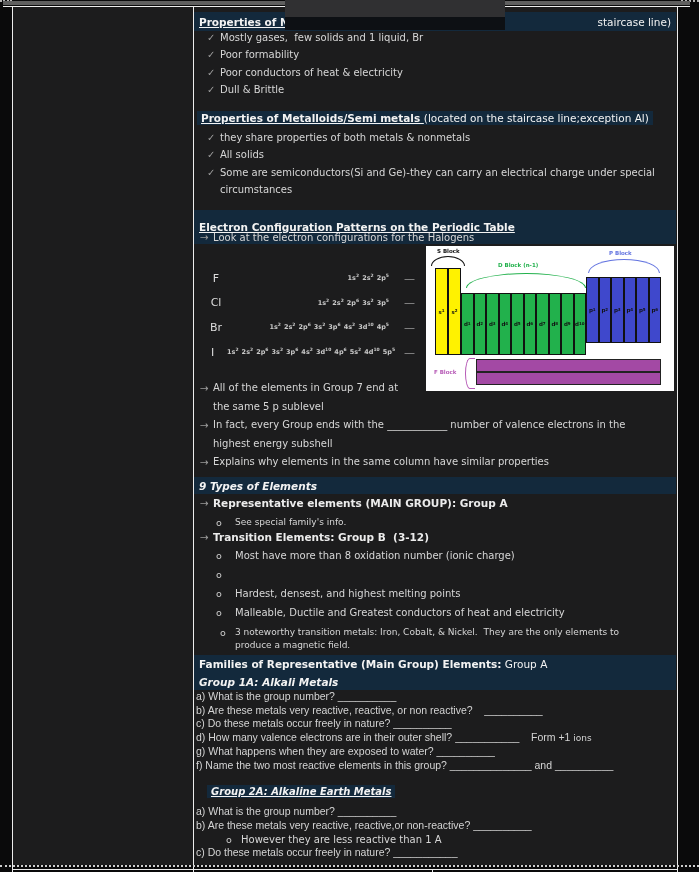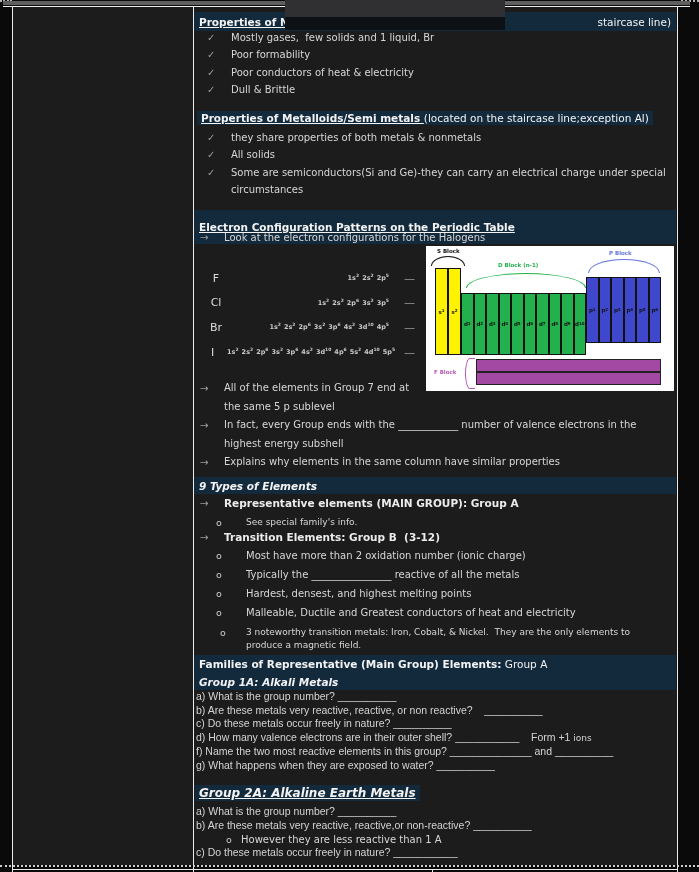--- a/index.html
+++ b/index.html
@@ -23,21 +23,21 @@
   .h-row{position:absolute;left:1px;width:482px;background:#13293c;display:flex;align-items:center;
          padding:0 5px;box-sizing:border-box;font-size:10.5px;font-weight:bold;color:#f3f3f3;}
   .h-inline{position:absolute;background:#13293c;padding:1px 4px;font-size:10.5px;font-weight:bold;color:#f3f3f3;}
   .u{text-decoration:underline;} .it{font-style:italic;} .reg{font-weight:normal;}
   .sp{flex:1;}
   
   .li{display:flex;align-items:flex-start;line-height:17.3px;}
   .ck{width:13px;margin-left:8px;color:#9c9c9c;font-size:10px;flex:none;}
   .ar{width:13px;margin-left:1px;color:#9c9c9c;font-size:10.5px;flex:none;}
   .ob{width:24px;padding-left:5px;box-sizing:border-box;color:#cfcfcf;font-size:9.5px;flex:none;}
-  .tx{margin-left:11px;white-space:pre-wrap;color:#d7d7d7;}
+  .tx{white-space:pre-wrap;color:#d7d7d7;}
   .bold{font-weight:bold;color:#ececec;}
   
   .hal-row{display:flex;align-items:center;height:24.6px;}
   .hal-sym{width:30px;text-align:center;font-size:11px;color:#dcdcdc;}
   .hal-cfg{flex:1;text-align:right;color:#c9c9c9;font-size:6.5px;font-weight:bold;}
   .orb{margin-left:3px;}
   .orb-sup{font-size:4.5px;position:relative;top:-3px;}
   .hal-dash{width:26px;text-align:right;color:#9c9c9c;font-size:11px;}
   
   .ptable{position:absolute;left:233px;top:246px;width:248px;height:145px;background:#ffffff;}
@@ -274,25 +274,24 @@
       <span class="tx">See special family's info.</span>
     </div>
     <div class="blk li" style="top:529px;left:6px;">
       <span class="ar">→</span>
       <span class="tx bold" style="font-size:10.5px;">Transition Elements: Group B  (3-12)</span>
     </div>
 
     <div class="blk" style="top:547px;left:18px;width:460px;">
       <div class="li" style="line-height:18.9px;">
         <span class="ob">o</span>
-        <span class="tx">Most have more than 2 oxidation number (ionic charge)</span>
+        <span class="tx">Most have more than 8 oxidation number (ionic charge)</span>
         </div>
       <div class="li" style="line-height:18.9px;">
         <span class="ob">o</span>
-        <span class="tx">Typically the ________________ reactive of all the metals</span>
         </div>
       <div class="li" style="line-height:18.9px;">
         <span class="ob">o</span>
         <span class="tx">Hardest, densest, and highest melting points</span>
         </div>
       <div class="li" style="line-height:18.9px;">
         <span class="ob">o</span>
         <span class="tx">Malleable, Ductile and Greatest conductors of heat and electricity</span>
         </div>
       <div class="li small" style="line-height:13px;margin-top:3px;">
@@ -307,25 +306,25 @@
     </div>
 
     <div class="h-row it" style="top:673px;height:17px;">
       <span>Group 1A: Alkali Metals</span>
     </div>
     <div class="blk" style="top:690px;left:3px;width:478px;">
       <div class="q">a) What is the group number? __________</div>
       <div class="q">b) Are these metals very reactive, reactive, or non reactive?    __________</div>
       <div class="q">c) Do these metals occur freely in nature? __________</div>
       <div class="q"><span>d) How many valence electrons are in their outer shell? ___________    Form +1 </span><span class="q-note">ions</span></div>
+      <div class="q">g) What happens when they are exposed to water? __________</div>
       <div class="q">f) Name the two most reactive elements in this group? ______________ and __________</div>
-      <div class="q">g) What happens when they are exposed to water? __________</div>
-    </div>
-
-    <div class="h-inline it" style="top:785px;left:2px;font-size:12px;">
+    </div>
+
+    <div class="h-inline it" style="top:785px;left:14px;font-size:10px;">
       <span class="u">Group 2A: Alkaline Earth Metals</span>
     </div>
     <div class="blk" style="top:805px;left:3px;width:478px;">
       <div class="q">a) What is the group number? __________</div>
       <div class="q">b) Are these metals very reactive, reactive,or non-reactive? __________</div>
       <div class="sub-o">
         <span class="ob">o</span>
         <span>However they are less reactive than 1 A</span>
       </div>
       <div class="q">c) Do these metals occur freely in nature? ___________</div>

